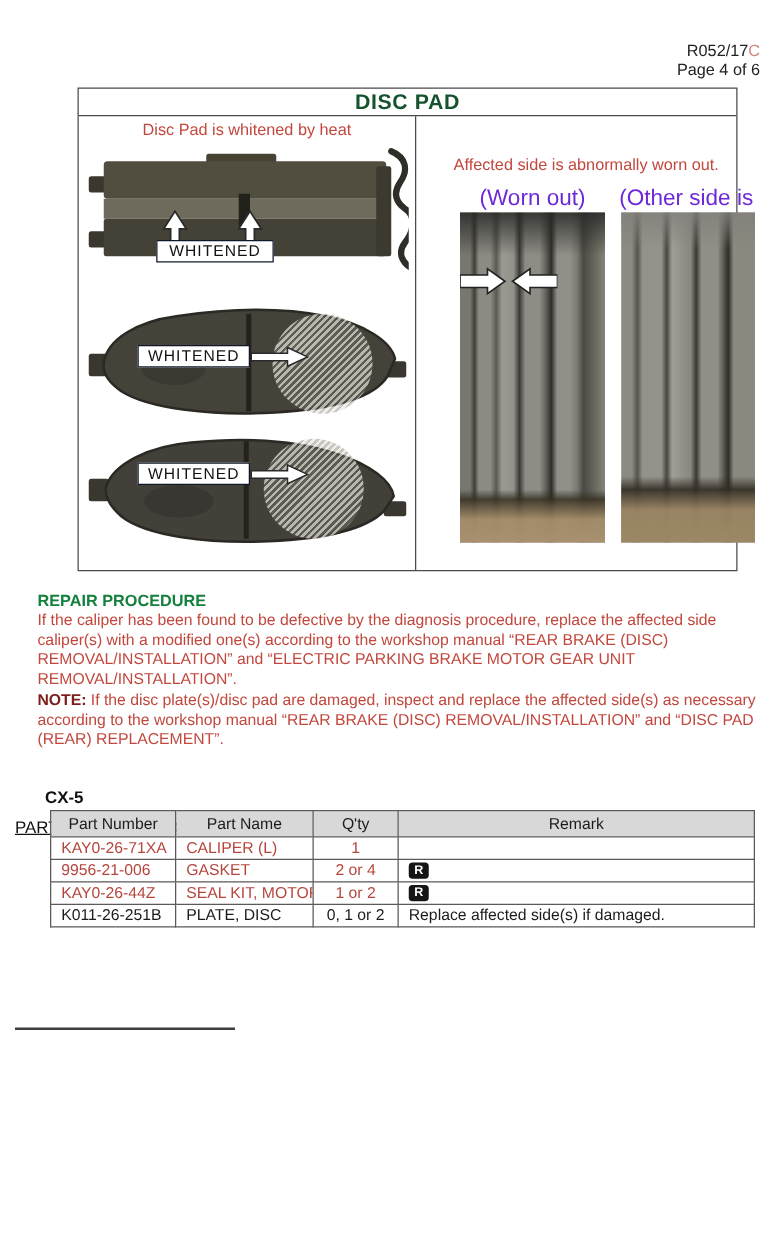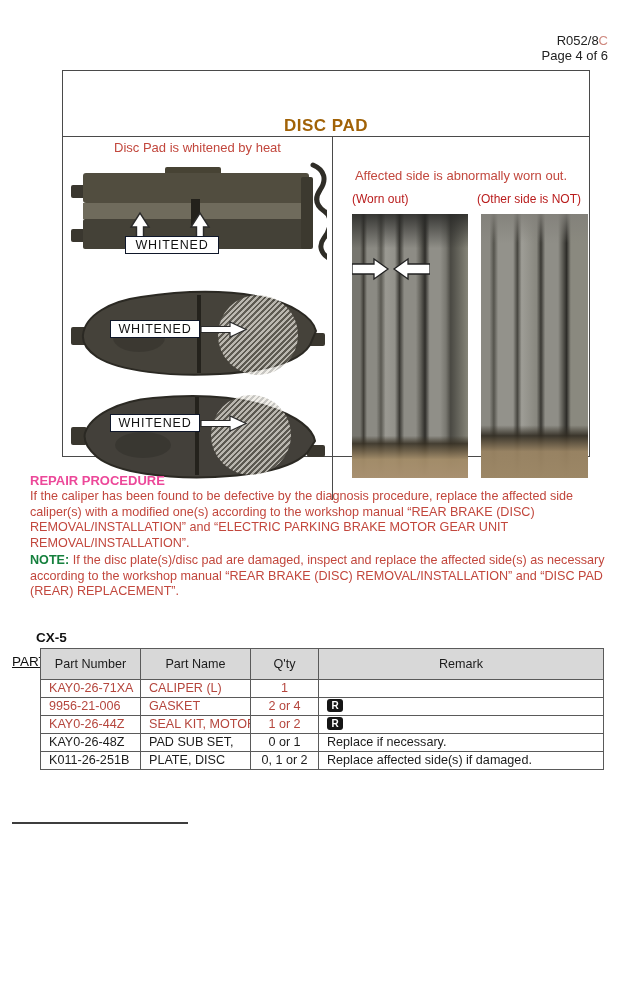--- a/index.html
+++ b/index.html
@@ -10,27 +10,27 @@
     overflow:hidden;
   }
   
   .doc-refs { position:absolute; top:33px; right:14px; text-align:right;
     font-size:13px; line-height:15px; color:#222; }
   .doc-refs .rev { color:#cf8a80; }
   
   .figure-box { position:absolute; left:62px; top:70px; width:528px; height:387px;
     border:1px solid #4a4a4a; background:#fff; }
   .figure-title { height:22px; border-bottom:1px solid #4a4a4a; text-align:center;
-    font-size:17px; font-weight:bold; color:#a16207; line-height:21px; letter-spacing:.5px;margin-top:44px; }
-  .figure-cols { position:relative; display:flex; height:363px; }
+    font-size:17px; font-weight:bold; color:#14532d; line-height:21px; letter-spacing:.5px; }
+  .figure-cols { position:relative; display:flex; height:363px;gap:16px; }
   .col-left { position:relative; width:270px; border-right:1px solid #4a4a4a; }
   .col-right { position:relative; flex:1;margin-top:28px; }
   .panel-caption { position:absolute; top:3px; left:0; right:0; text-align:center;
     font-size:13px; color:#c2473d; }
-  .sub-label { position:absolute; font-size:12px; color:#b91c1c; }
+  .sub-label { position:absolute; font-size:18px; color:#6d28d9; text-align:center; }
   
   .wlabel { position:absolute; background:#fff; border:1px solid #0f172a;
     font-size:12.5px; font-weight:500; letter-spacing:.8px; color:#111;
     text-align:center; line-height:16px; height:18px; }
   
   .gfx { position:absolute; }
   .hatch-circle { position:absolute; border-radius:50%;
     background:repeating-linear-gradient(135deg, rgba(235,232,224,.9) 0 2px, rgba(125,122,112,.55) 2px 4px);
     opacity:.78; }
   
@@ -42,51 +42,51 @@
       linear-gradient(90deg,#77766f 0%,#77766f 7%,#413f39 10%,#8b8a83 13%,#8b8a83 21%,#5a5952 25%,#9a9992 29%,#92918a 37%,#3a3934 41%,#8d8c85 45%,#8d8c85 55%,#64635c 59%,#2f2e2a 63%,#908f88 67%,#908f88 76%,#787770 81%,#4a4943 85%,#858478 100%);
   }
   .photo-ok { left:148px; width:107px;
     background:
       linear-gradient(180deg, rgba(130,128,122,.85) 0%, rgba(130,128,122,0) 11%),
       linear-gradient(180deg, rgba(0,0,0,0) 80%, rgba(50,45,35,.9) 84%, rgba(152,130,97,.95) 90%, #9c8766 100%),
       linear-gradient(90deg,#8a8982 0%,#8a8982 8%,#55544d 12%,#93928b 16%,#93928b 30%,#474640 34%,#9e9d96 38%,#88877f 52%,#393833 56%,#8f8e87 60%,#8f8e87 72%,#605f58 76%,#2d2c28 80%,#8a897f 84%,#8a897f 100%);
   }
   
   .repair-heading { position:absolute; left:30px; top:473px; font-size:13px;
-    font-weight:bold; color:#ec4899; }
+    font-weight:bold; color:#15803d; }
   .repair-body { position:absolute; left:30px; top:489px; width:580px;
     font-size:12.6px; line-height:15.5px; color:#c2473d; }
   .repair-note { position:absolute; left:30px; top:553px; width:580px;
     font-size:12.6px; line-height:15.5px; color:#c2473d; }
-  .repair-note b { color:#15803d; }
+  .repair-note b { color:#7f1d1d; }
   .parts-heading { position:absolute; left:12px; top:613px; font-size:13.5px;
     color:#111; text-decoration:underline;margin-top:41px; }
   .model-label { position:absolute; left:36px; top:630px; font-size:13.5px; font-weight:bold; color:#111; }
   
   .parts-table { position:absolute; left:40px; top:648px; width:563px;
     border-collapse:collapse; table-layout:fixed; font-size:12.6px; }
   .parts-table th, .parts-table td { border:1px solid #5a5a5a; padding:0 8px;
     height:18px; line-height:17px; overflow:hidden; white-space:nowrap; }
-  .parts-table th { background:#d8d8d8; font-weight:normal; text-align:center; height:31px; color:#1c1c1c; }
+  .parts-table th { background:#d8d8d8; font-weight:normal; text-align:center; height:21px; color:#1c1c1c; }
   .parts-table td.qty { text-align:center; }
   .parts-table tr.red td { color:#b5463d; }
   .parts-table td { color:#1c1c1c; }
   .r-badge { display:inline-block; background:#151515; color:#fff; font-size:10px;
     font-weight:bold; width:16px; height:13px; line-height:13px; text-align:center;
     border-radius:3px; vertical-align:1px; }
   .footnote-line { position:absolute; left:12px; top:822px; width:176px;
     border-top:2px solid #3d3d3d; }
 </style>
 </head>
 <body>
 
 <div class="page">
 
   <div class="doc-refs">
-    <div><span>R052/8</span><span class="rev">C</span></div>
+    <div><span>R052/17</span><span class="rev">C</span></div>
     <div>Page 4 of 6</div>
   </div>
 
   <div class="figure-box">
     <div class="figure-title">DISC PAD</div>
     <div class="figure-cols">
 
       <div class="col-left">
         <div class="panel-caption">Disc Pad is whitened by heat</div>
 
@@ -193,26 +193,20 @@
         <td class="qty">2 or 4</td>
         <td><span class="r-badge">R</span></td>
       </tr>
       <tr class="red">
         <td>KAY0-26-44Z</td>
         <td>SEAL KIT, MOTOR</td>
         <td class="qty">1 or 2</td>
         <td><span class="r-badge">R</span></td>
       </tr>
       <tr>
-        <td>KAY0-26-48Z</td>
-        <td>PAD SUB SET,</td>
-        <td class="qty">0 or 1</td>
-        <td>Replace if necessary.</td>
-      </tr>
-      <tr>
         <td>K011-26-251B</td>
         <td>PLATE, DISC</td>
         <td class="qty">0, 1 or 2</td>
         <td>Replace affected side(s) if damaged.</td>
       </tr>
     </tbody>
   </table>
 
   <div class="footnote-line"></div>
 

